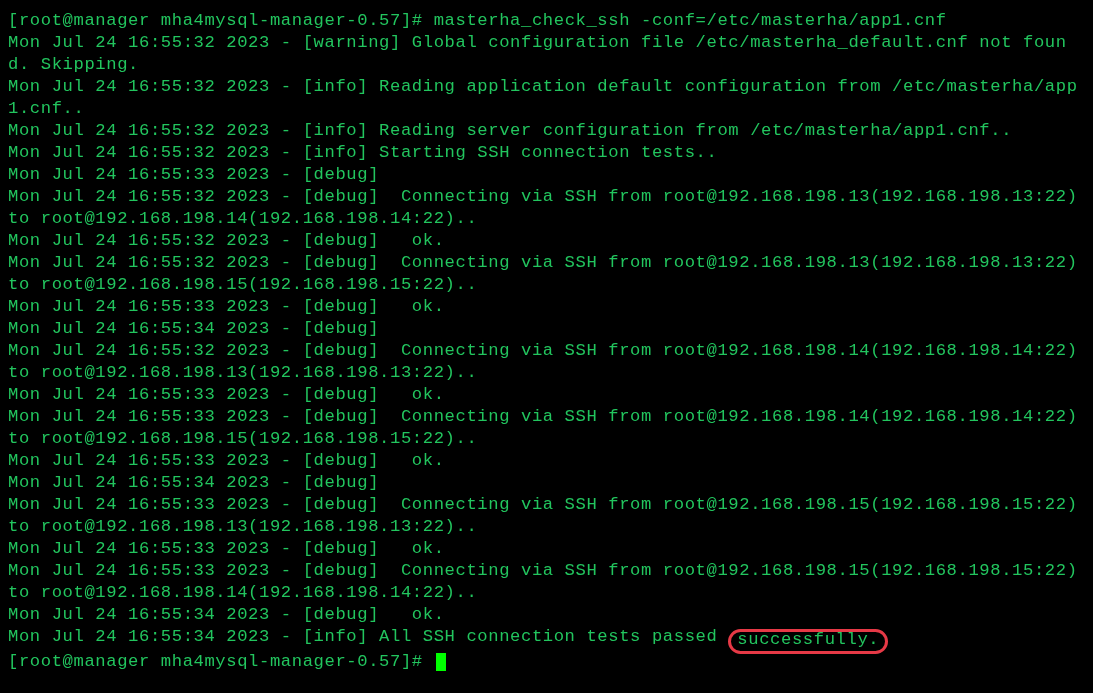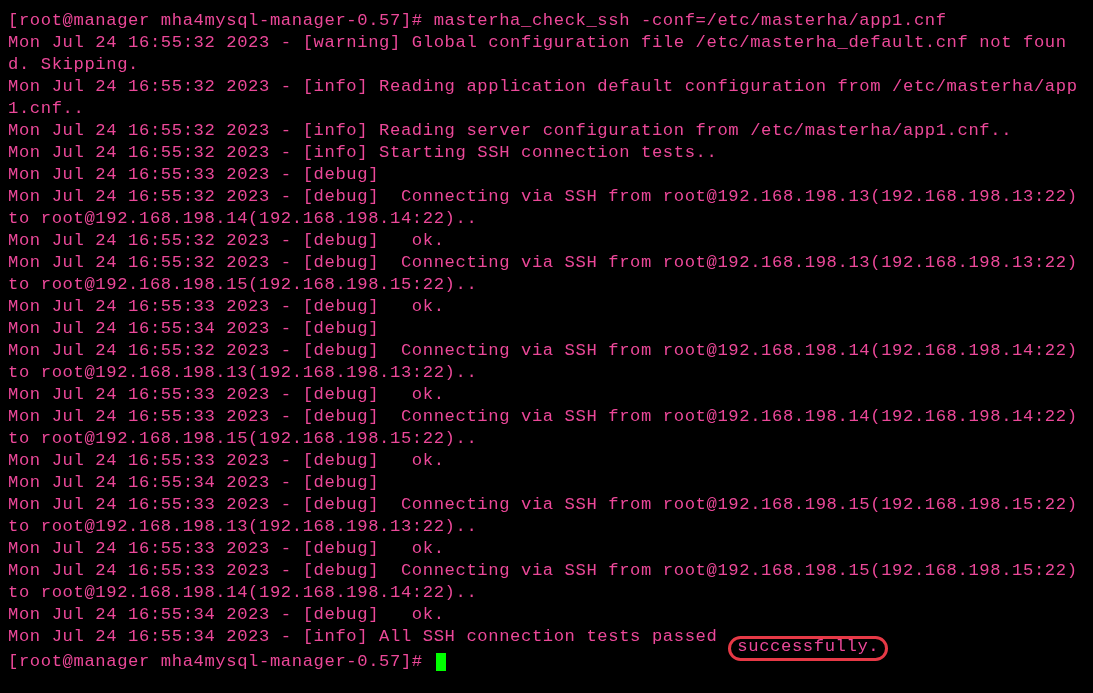--- a/index.html
+++ b/index.html
@@ -7,34 +7,34 @@
     padding: 0;
     background: #000000;
     width: 1093px;
     height: 693px;
     overflow: hidden;
   }
   .terminal {
     font-family: "Consolas", "Courier New", monospace;
     font-size: 17.2px;
     line-height: 22px;
-    color: #ec4899;
+    color: #22c55e;
     white-space: pre-wrap;
     word-break: break-all;
     padding: 10px 8px;
     letter-spacing: 0.6px;
   }
   .highlight-box {
     border: 3px solid #e63946;
     border-radius: 14px;
     padding: 0 6px 3px 6px;
     display: inline-block;
     line-height: 16px;
     position: relative;
-    top: 10px;
+    top: 3px;
   }
   .cursor {
     display: inline-block;
     width: 10px;
     height: 18px;
     background: #00ff00;
     vertical-align: text-bottom;
     margin-left: 2px;
   }
   .line {

